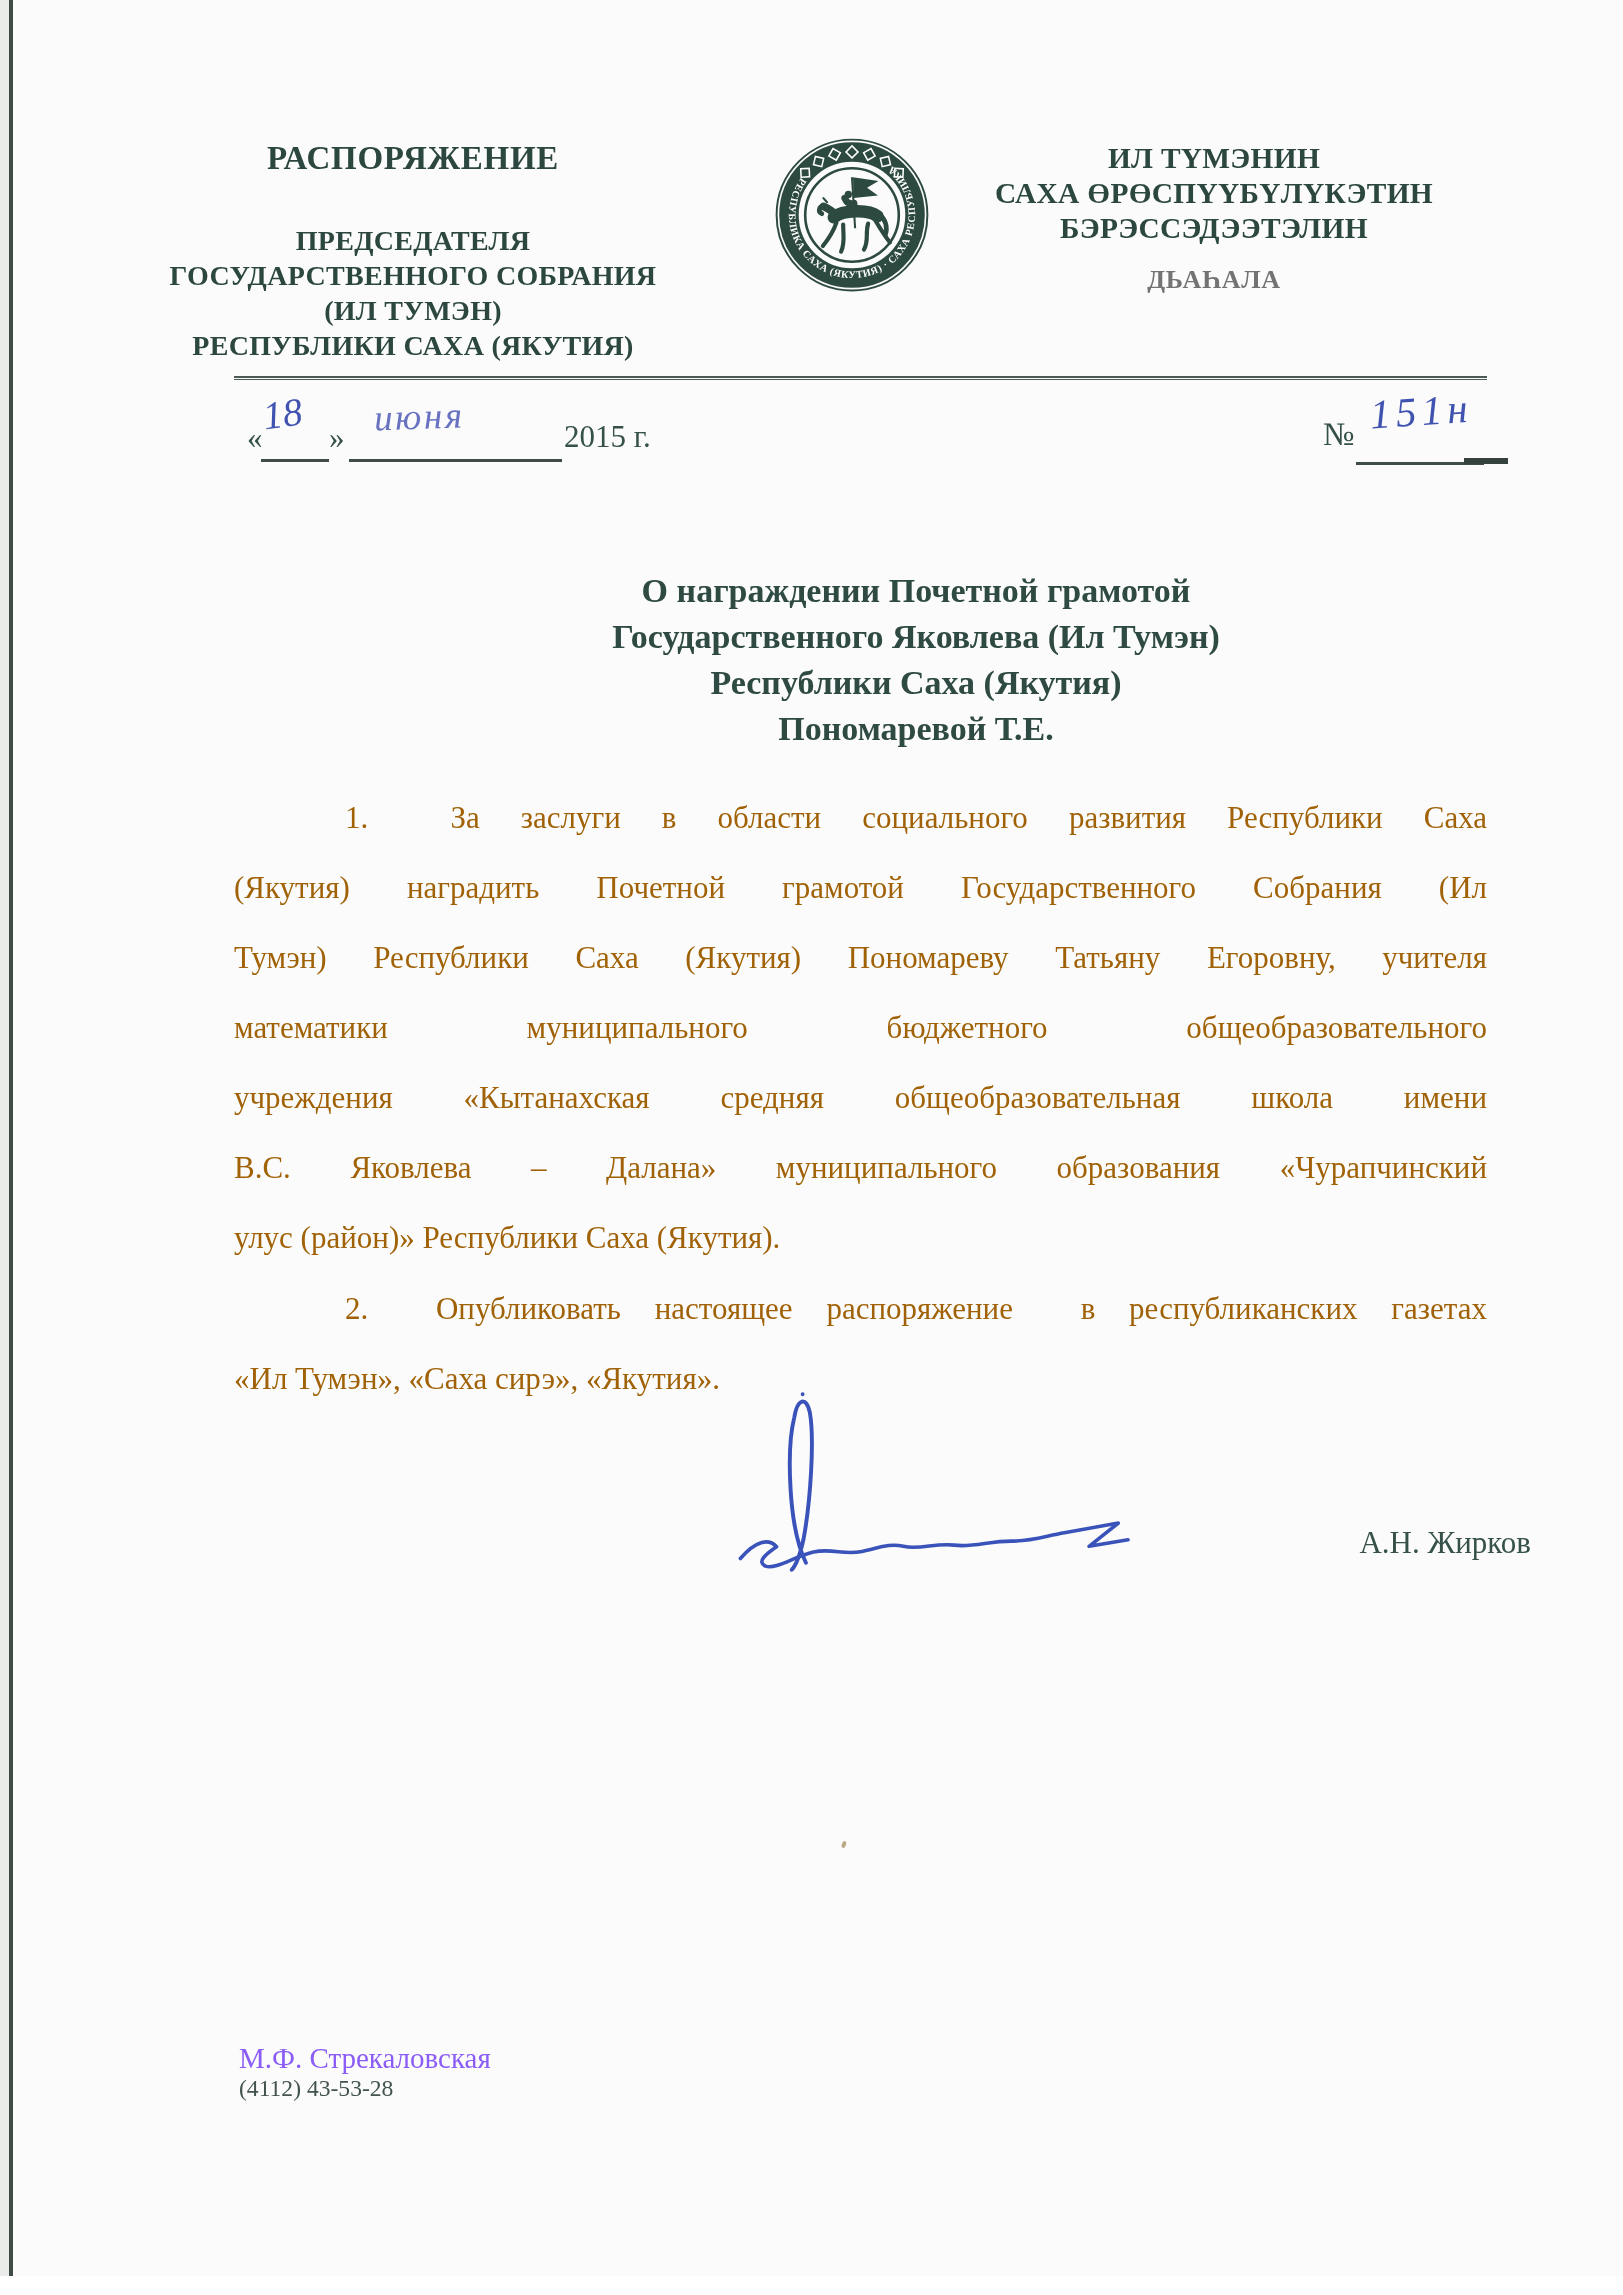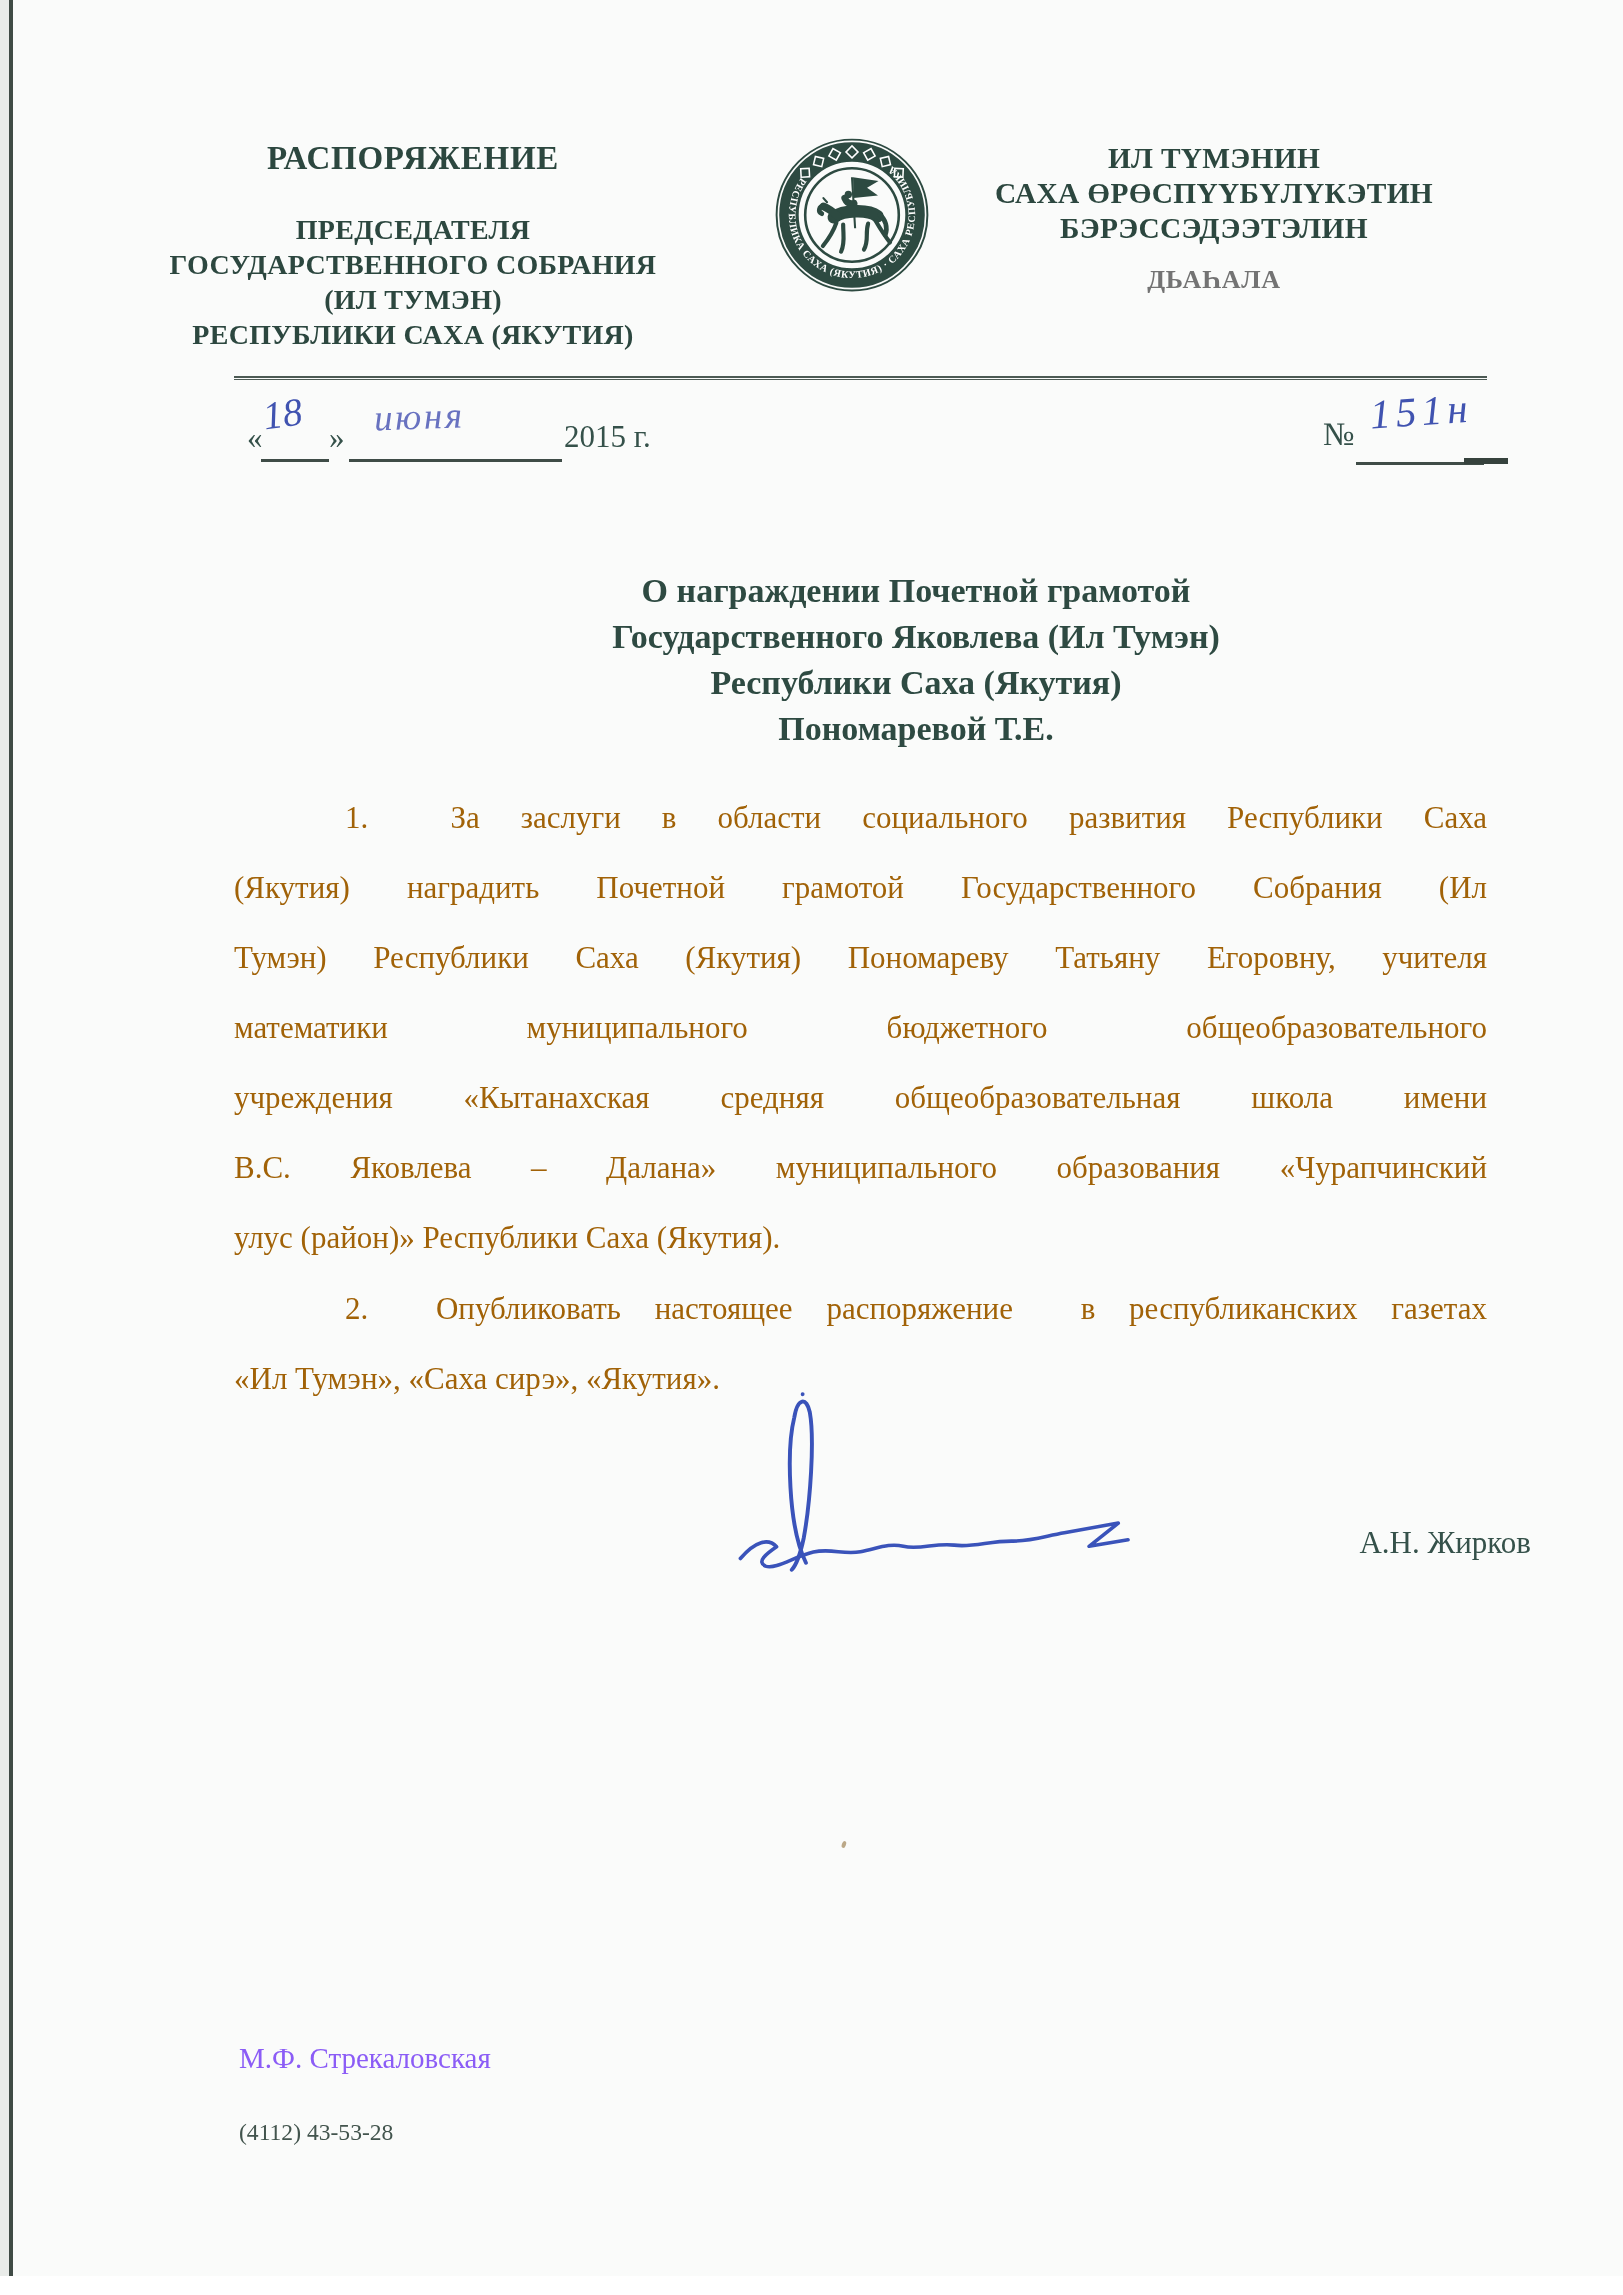--- a/index.html
+++ b/index.html
@@ -12,21 +12,21 @@
   .abs{position:absolute;}
   
   .scan-edge-light{left:0;top:0;width:8.5px;height:2276px;background:#e9ece9;}
   .scan-edge-dark{left:8.5px;top:0;width:4.6px;height:2276px;background:#3f4b45;}
   .scan-bottom{left:0;top:2276px;width:1623px;height:19.6px;background:#ffffff;}
   .ink-speck{left:842px;top:1841px;width:3.9px;height:6.5px;background:#9a7b4a;border-radius:50%;opacity:.65;transform:rotate(20deg);}
   
   .hdr-left{left:102px;top:141px;width:622px;text-align:center;}
   .hdr-right{left:985px;top:141px;width:458px;text-align:center;}
   .doc-kind-ru{font-size:33px;font-weight:bold;letter-spacing:0.7px;color:#2c473f;line-height:34px;}
-  .hdr-lines{margin-top:37px;}
+  .hdr-lines{margin-top:48px;}
   .hdr-right .hdr-lines{margin-top:0;}
   .hdr-line{font-size:28px;font-weight:bold;letter-spacing:0.3px;color:#2c473f;line-height:35px;}
   .hdr-right .hdr-line{font-size:29.4px;}
   .doc-kind-sakha{margin-top:17px;font-size:26px;font-weight:bold;letter-spacing:0.7px;color:#737373;line-height:34px;}
   .emblem{left:774px;top:137px;width:156px;height:156px;}
   
   .divider{left:234px;top:376px;width:1253px;height:1.3px;border-top:2px solid #4c5a54;border-bottom:1.3px solid #4c5a54;}
   
   .q{font-size:31px;color:#35514a;}
   .quote-open{left:247px;top:420px;}
@@ -54,21 +54,21 @@
     text-align:justify;text-align-last:justify;white-space:pre-wrap;
   }
   .body-line.indent{text-indent:111px;}
   .body-line.last{text-align-last:left;}
   
   .signature-svg{left:654px;top:1384px;width:510px;height:196px;}
   .signatory-name{left:1243px;top:1525px;width:288px;text-align:right;font-size:31px;color:#35514a;}
   
   .footer{left:239px;top:2043px;}
   .footer-executor{font-size:29px;line-height:30px;color:#8b5cf6;}
-  .footer-phone{font-size:23.6px;line-height:30px;color:#42544d;margin-top:44px;}
+  .footer-phone{font-size:23.6px;line-height:30px;color:#42544d;}
 </style>
 </head>
 <body>
 
 <div class="page">
 
   <div class="abs scan-edge-light"></div>
   <div class="abs scan-edge-dark"></div>
   <div class="abs scan-bottom"></div>
   <div class="abs ink-speck"></div>

